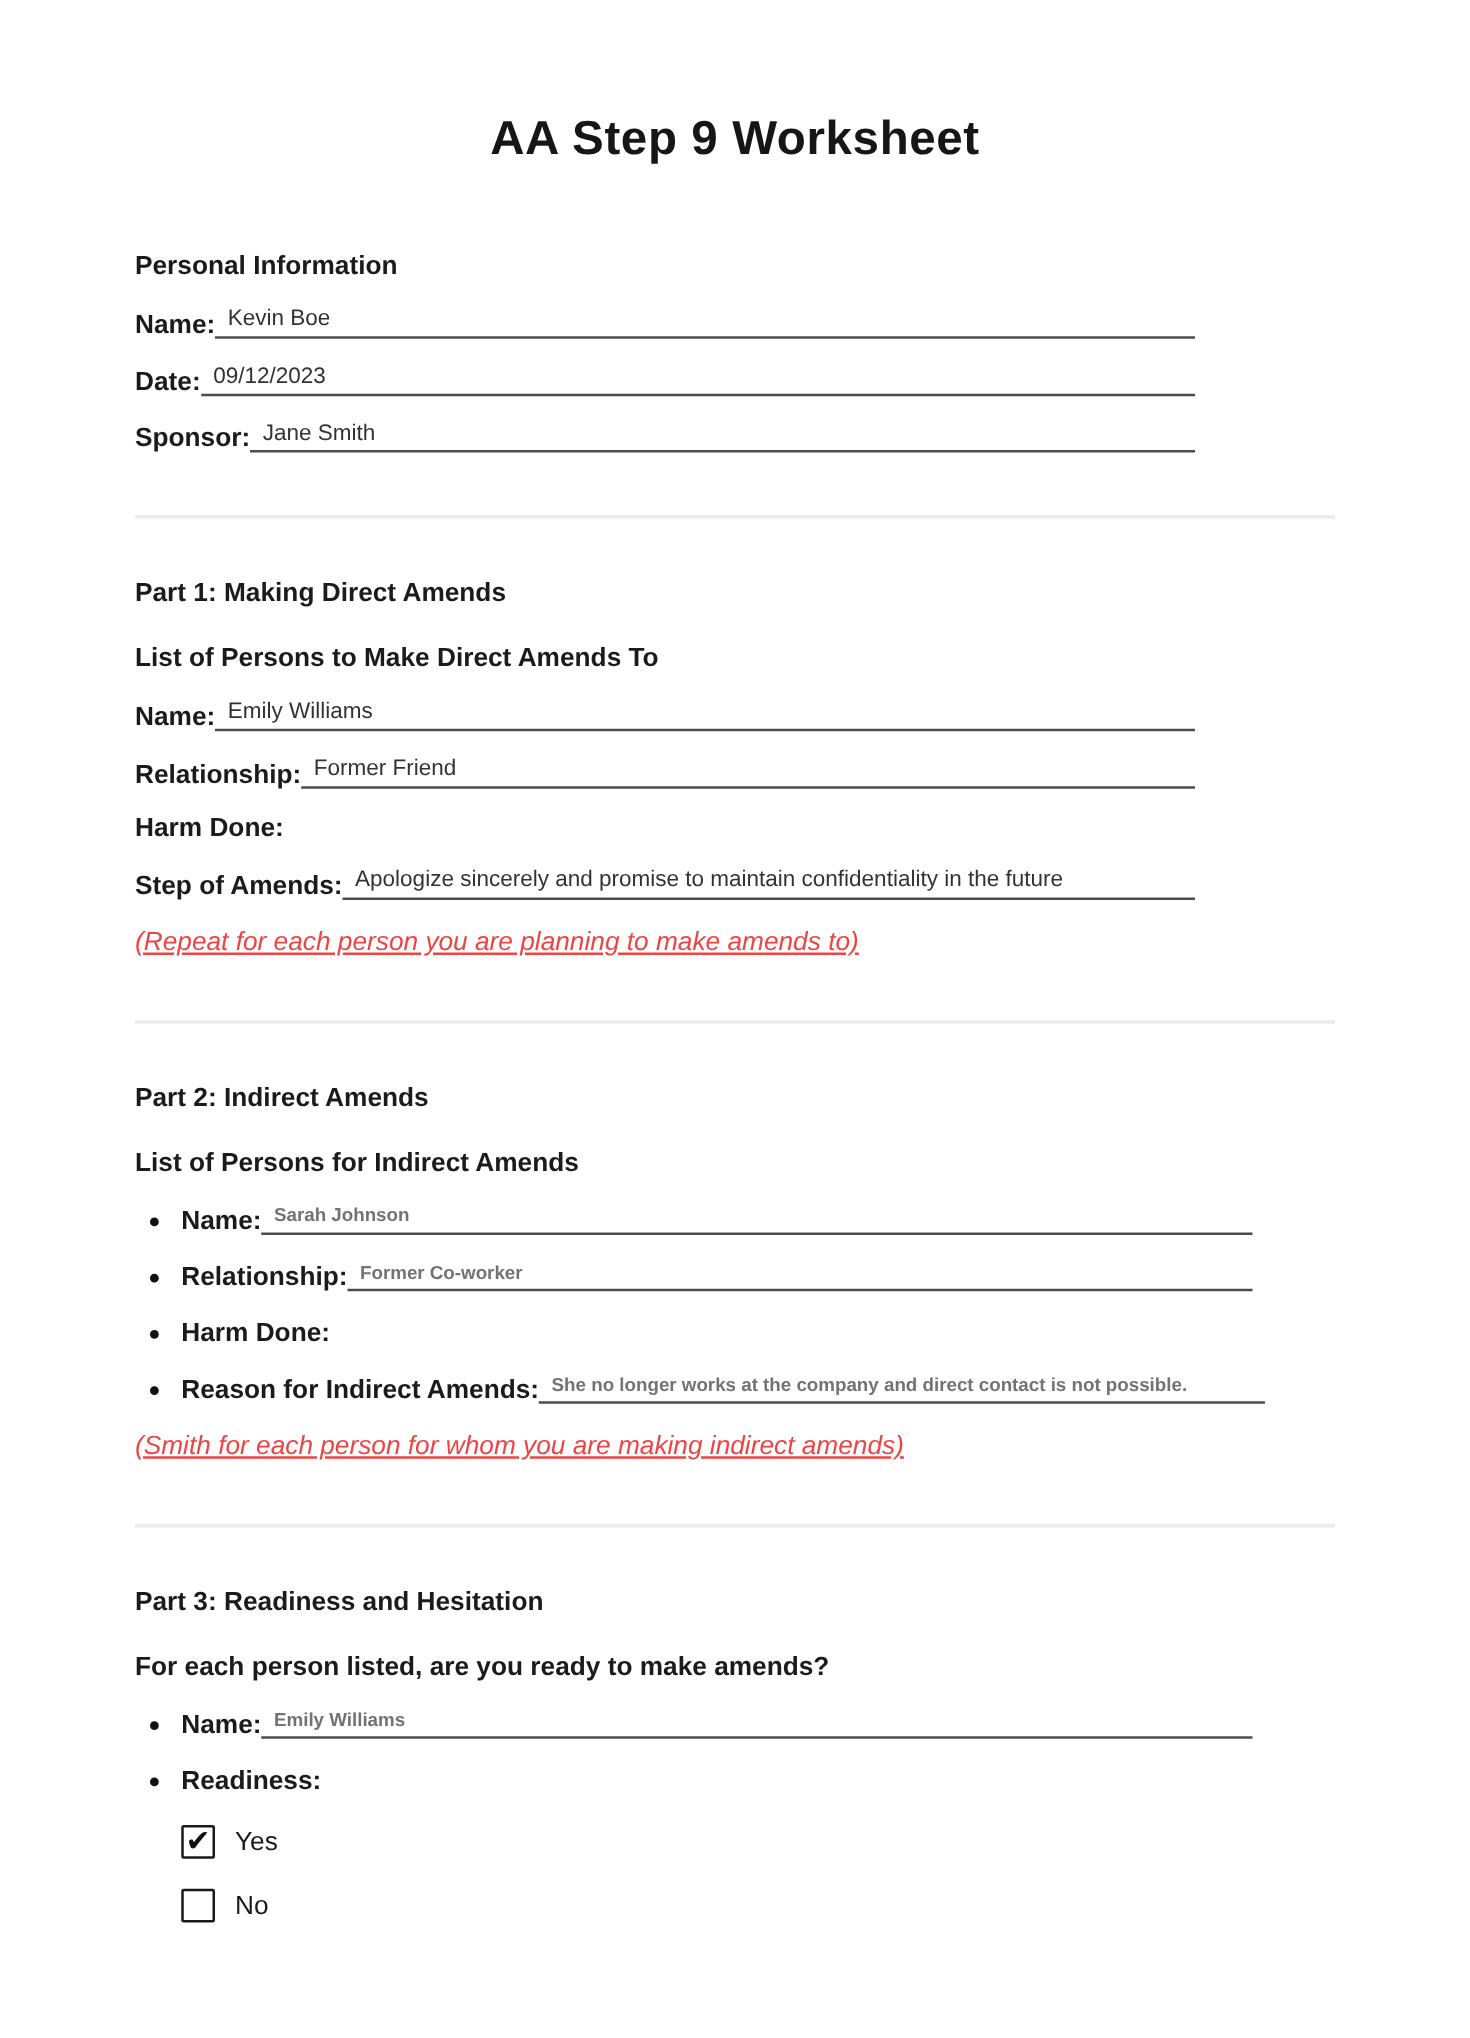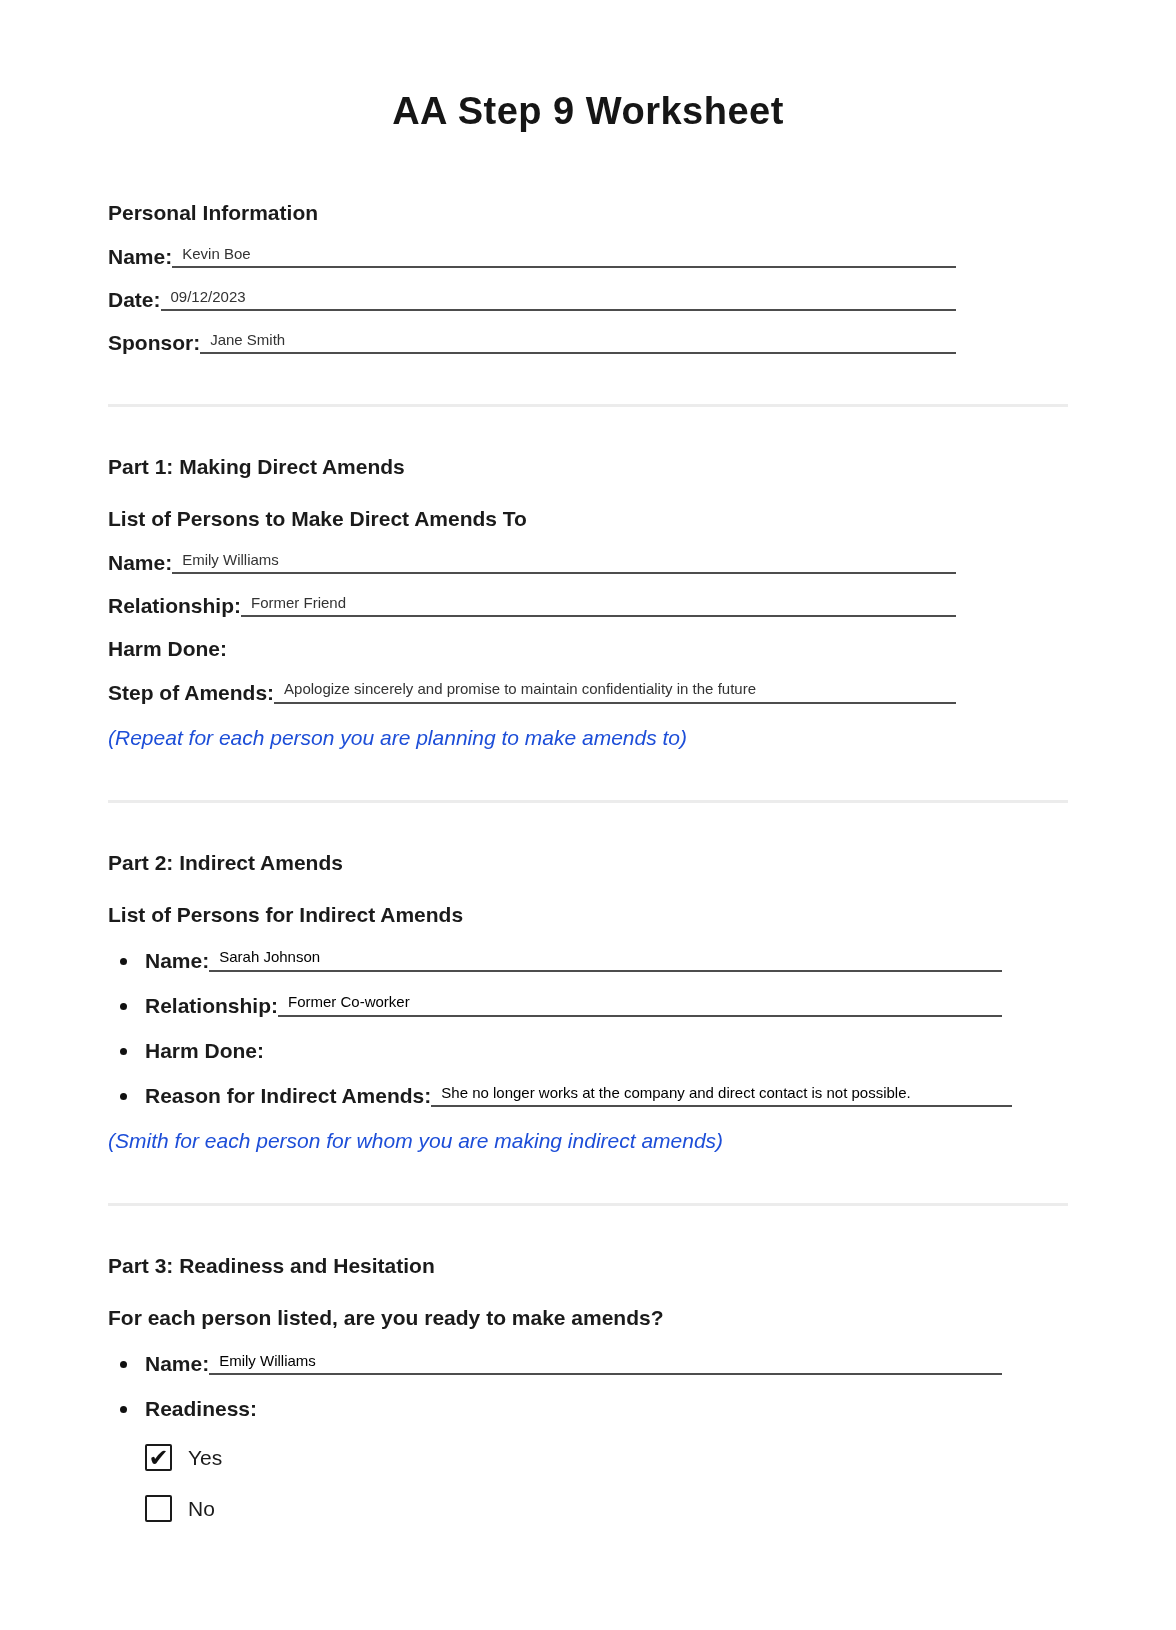--- a/index.html
+++ b/index.html
@@ -36,33 +36,34 @@
     margin-right: 112px;
   }
   .field-row .label {
     font-size: 21px;
     font-weight: 700;
     white-space: nowrap;
     line-height: 1.1;
   }
   .field-row .value {
     flex: 1;
-    font-size: 15px;
+    font-size: 18px;
     color: #333333;
     padding: 0 0 4px 10px;
     border-bottom: 2px solid #4d4d4d;
     white-space: nowrap;
     line-height: 1.1;
     min-height: 21px;
   }
   .note {
     margin-top: 22px;
     font-size: 21px;
     font-style: italic;
-    color: #1d4ed8;
+    color: #ef4444;
+    text-decoration: underline;
   }
   hr.divider {
     border: none;
     height: 3px;
     background: #ececec;
     margin-top: 50px;
   }
   ul.bullet-list { list-style: none; margin-top: 6px; }
   li.bullet-item {
     display: flex;
@@ -80,26 +81,27 @@
   }
   li.bullet-item .label {
     font-size: 21px;
     font-weight: 700;
     white-space: nowrap;
     line-height: 1.1;
   }
   li.bullet-item .value {
     flex: 1;
     font-size: 15px;
-    color: #000000;
+    color: #737373;
     padding: 0 0 4px 10px;
     border-bottom: 2px solid #4d4d4d;
     white-space: nowrap;
     line-height: 1.1;
     min-height: 21px;
+    font-weight: bold;
   }
   .checkbox-row {
     display: flex;
     align-items: center;
     margin-top: 24px;
     margin-left: 37px;
   }
   .checkbox {
     width: 27px; height: 27px;
     border: 2.5px solid #1a1a1a;

